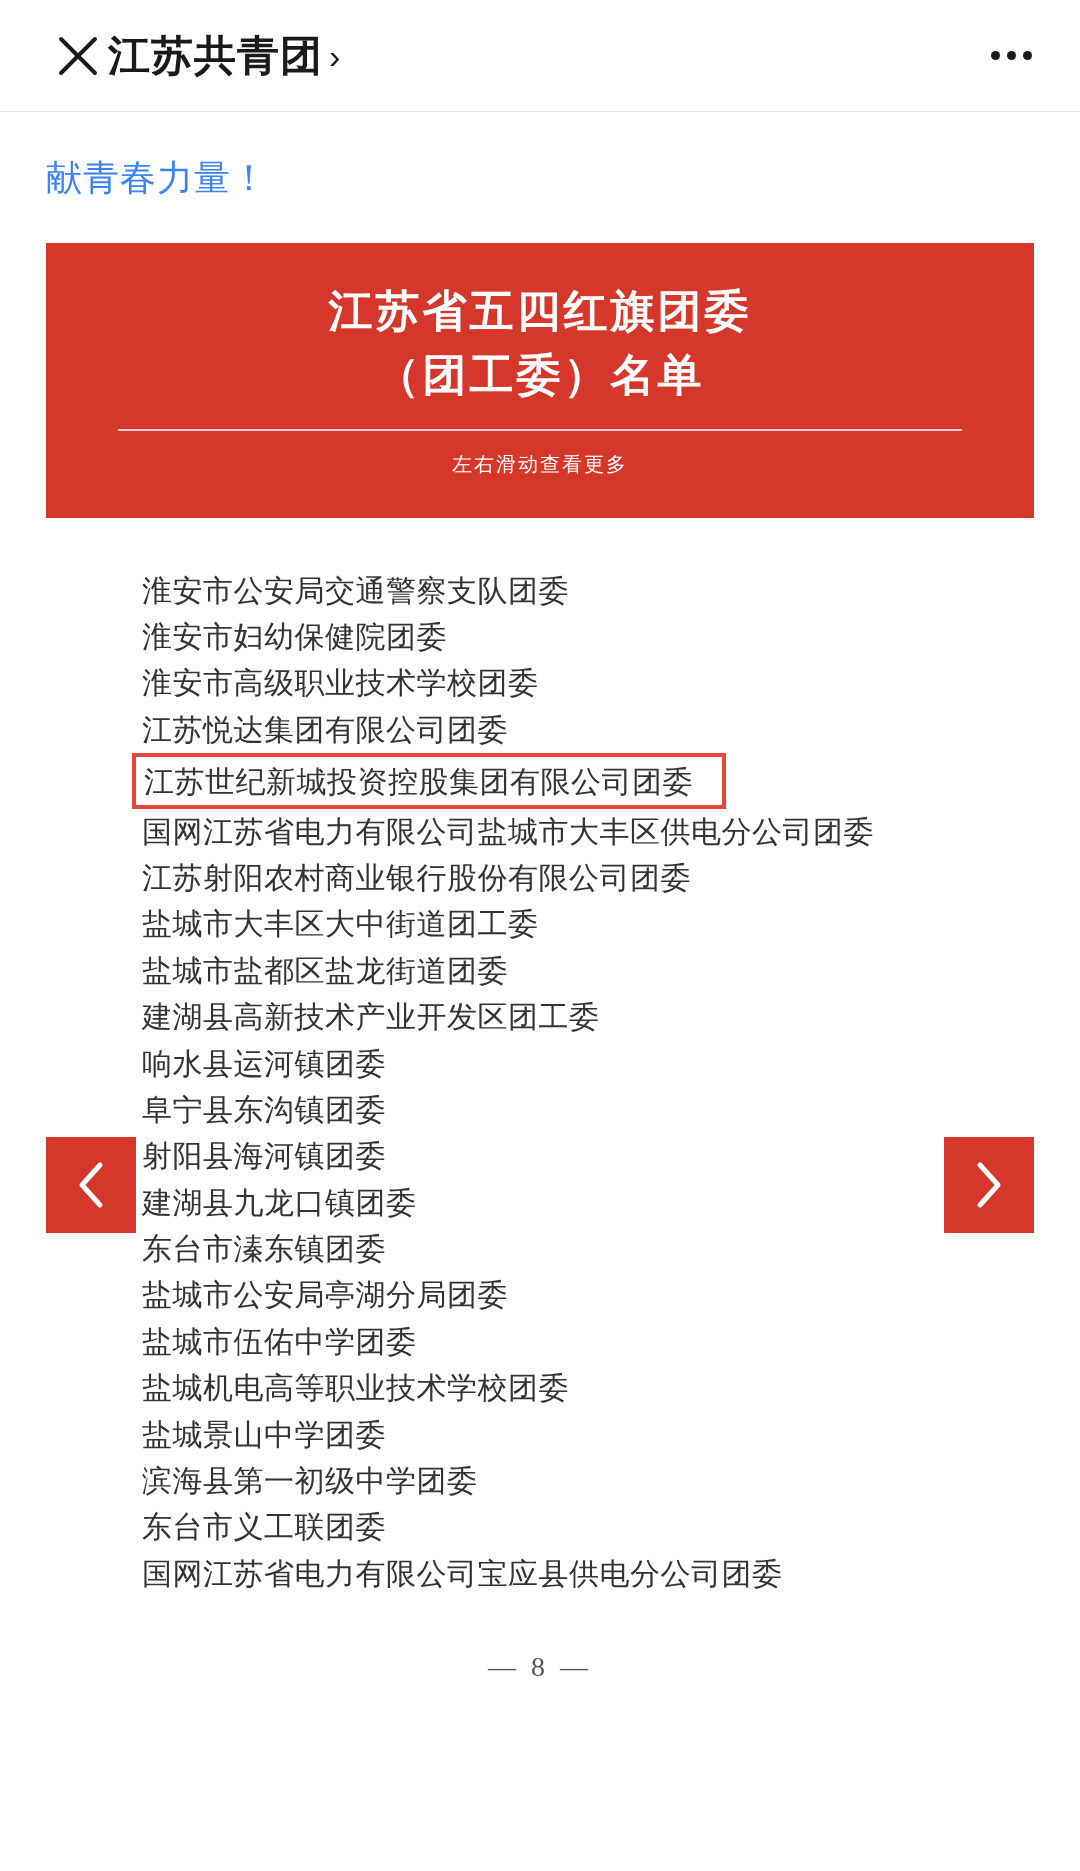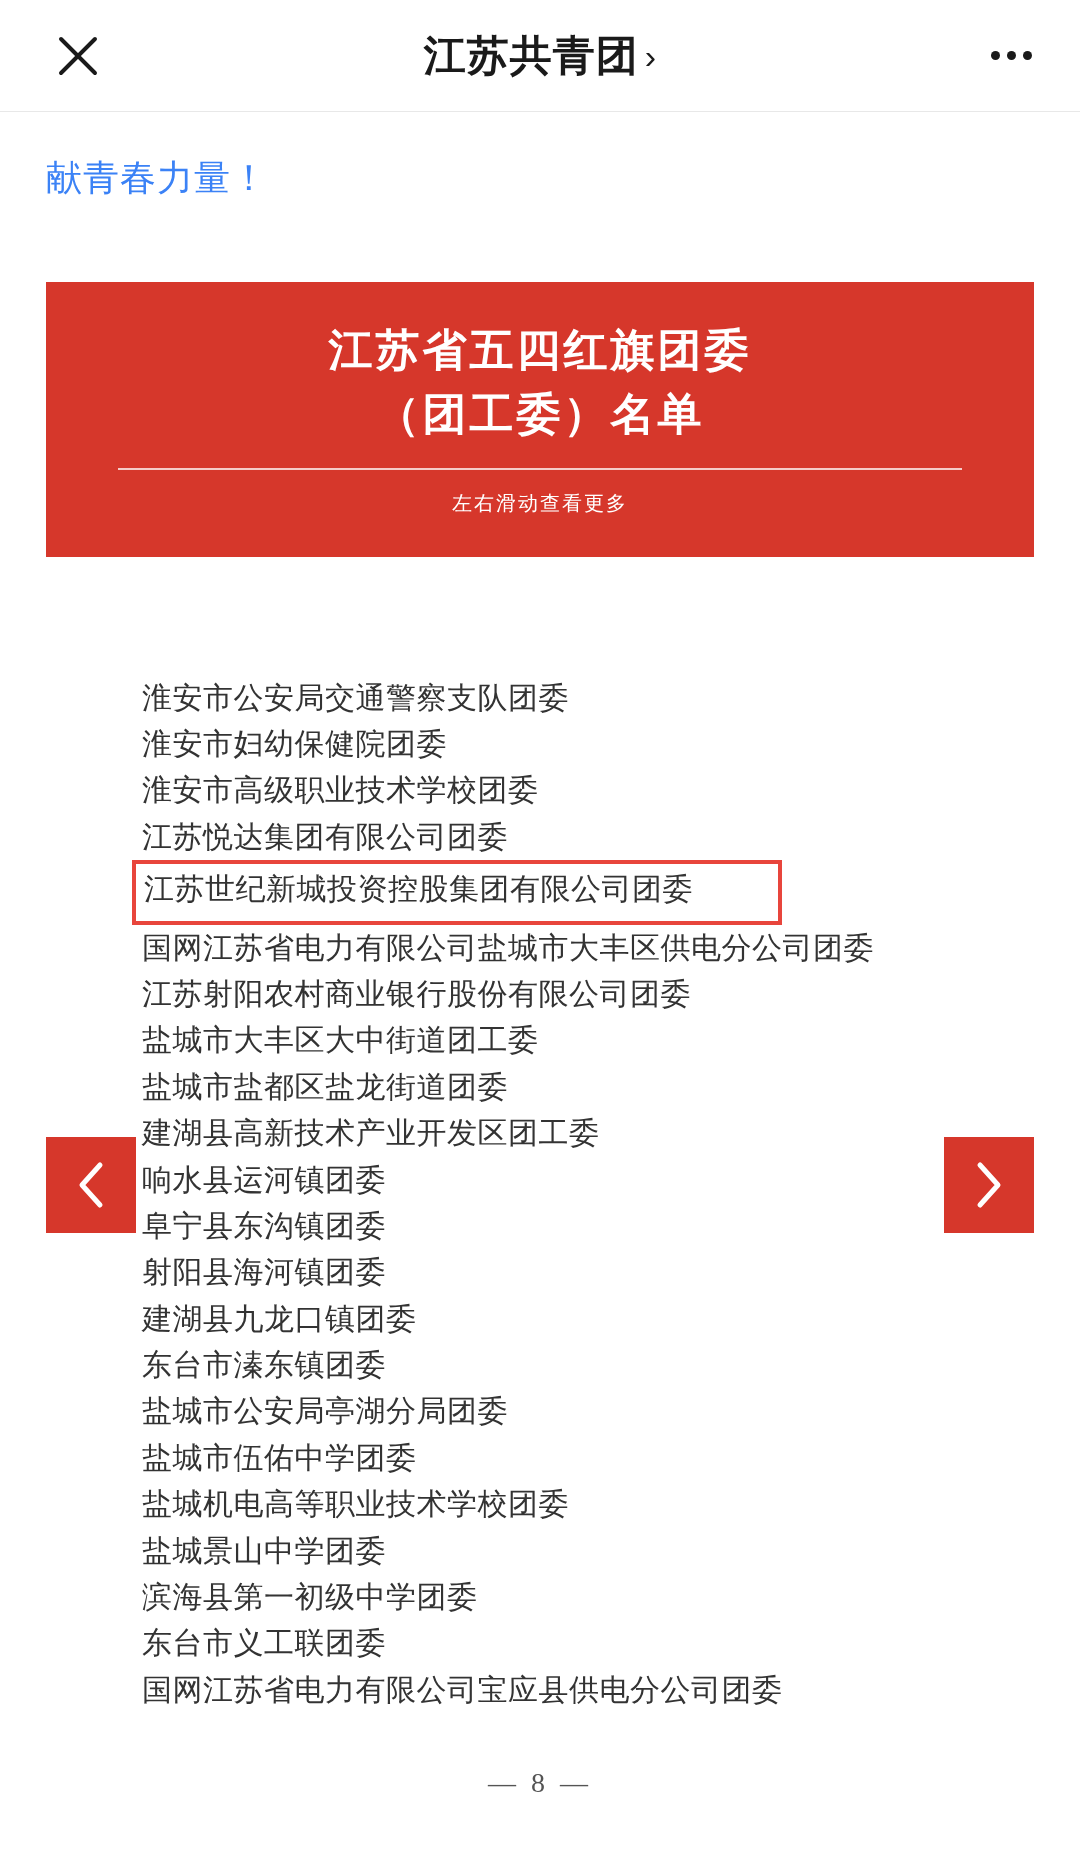--- a/index.html
+++ b/index.html
@@ -44,21 +44,21 @@
     height: 4px;
     background: #1a1a1a;
     border-radius: 2px;
   }
   .nav-close::before { transform: rotate(45deg); }
   .nav-close::after  { transform: rotate(-45deg); }
 
   .nav-title-wrap {
     display: flex;
     align-items: center;
-    justify-content: center;
+    justify-content: flex-start;
     flex: 1 1 auto;
     gap: 6px;
   }
   .nav-title {
     font-size: 42px;
     font-weight: bold;
     color: #1a1a1a;
     letter-spacing: 1px;
   }
   .nav-chevron {
@@ -92,21 +92,21 @@
   }
   .lead-text {
     font-size: 36px;
     color: #3b82f6;
     padding: 42px 46px 0 46px;
     letter-spacing: 1px;
   }
 
   
   .banner {
-    margin: 79px 46px 0 46px;
+    margin: 40px 46px 0 46px;
     background: #d6372b;
     color: #ffffff;
     text-align: center;
     padding: 36px 40px 40px 40px;
     box-sizing: border-box;
   }
   .banner-line1 {
     font-size: 44px;
     font-weight: bold;
     letter-spacing: 3px;
@@ -129,40 +129,40 @@
     margin: 22px 32px 20px 32px;
   }
   .banner-hint {
     font-size: 20px;
     letter-spacing: 2px;
     color: #ffffff;
   }
 
   
   .name-list {
-    margin: 118px 0 0 0;
+    margin: 50px 0 0 0;
     padding: 0 0 0 142px;
     position: relative;
   }
   .name-item {
     font-family: "Liberation Serif", serif;
     font-size: 30px;
     color: #333333;
     line-height: 1.28;
     padding: 4px 0;
     letter-spacing: 0.5px;
     white-space: nowrap;
   }
   .name-item.highlight {
     border: 4px solid #0c4a6e;
     display: inline-block;
-    padding: 6px 14px 12px 8px;
+    padding: 6px 14px 3px 8px;
     margin-left: -10px;
     box-sizing: border-box;
-    width: 650px;
+    width: 594px;
   }
 
   
   .arrow {
     position: absolute;
     width: 90px;
     height: 96px;
     background: #d6372b;
     color: #ffffff;
     display: flex;

